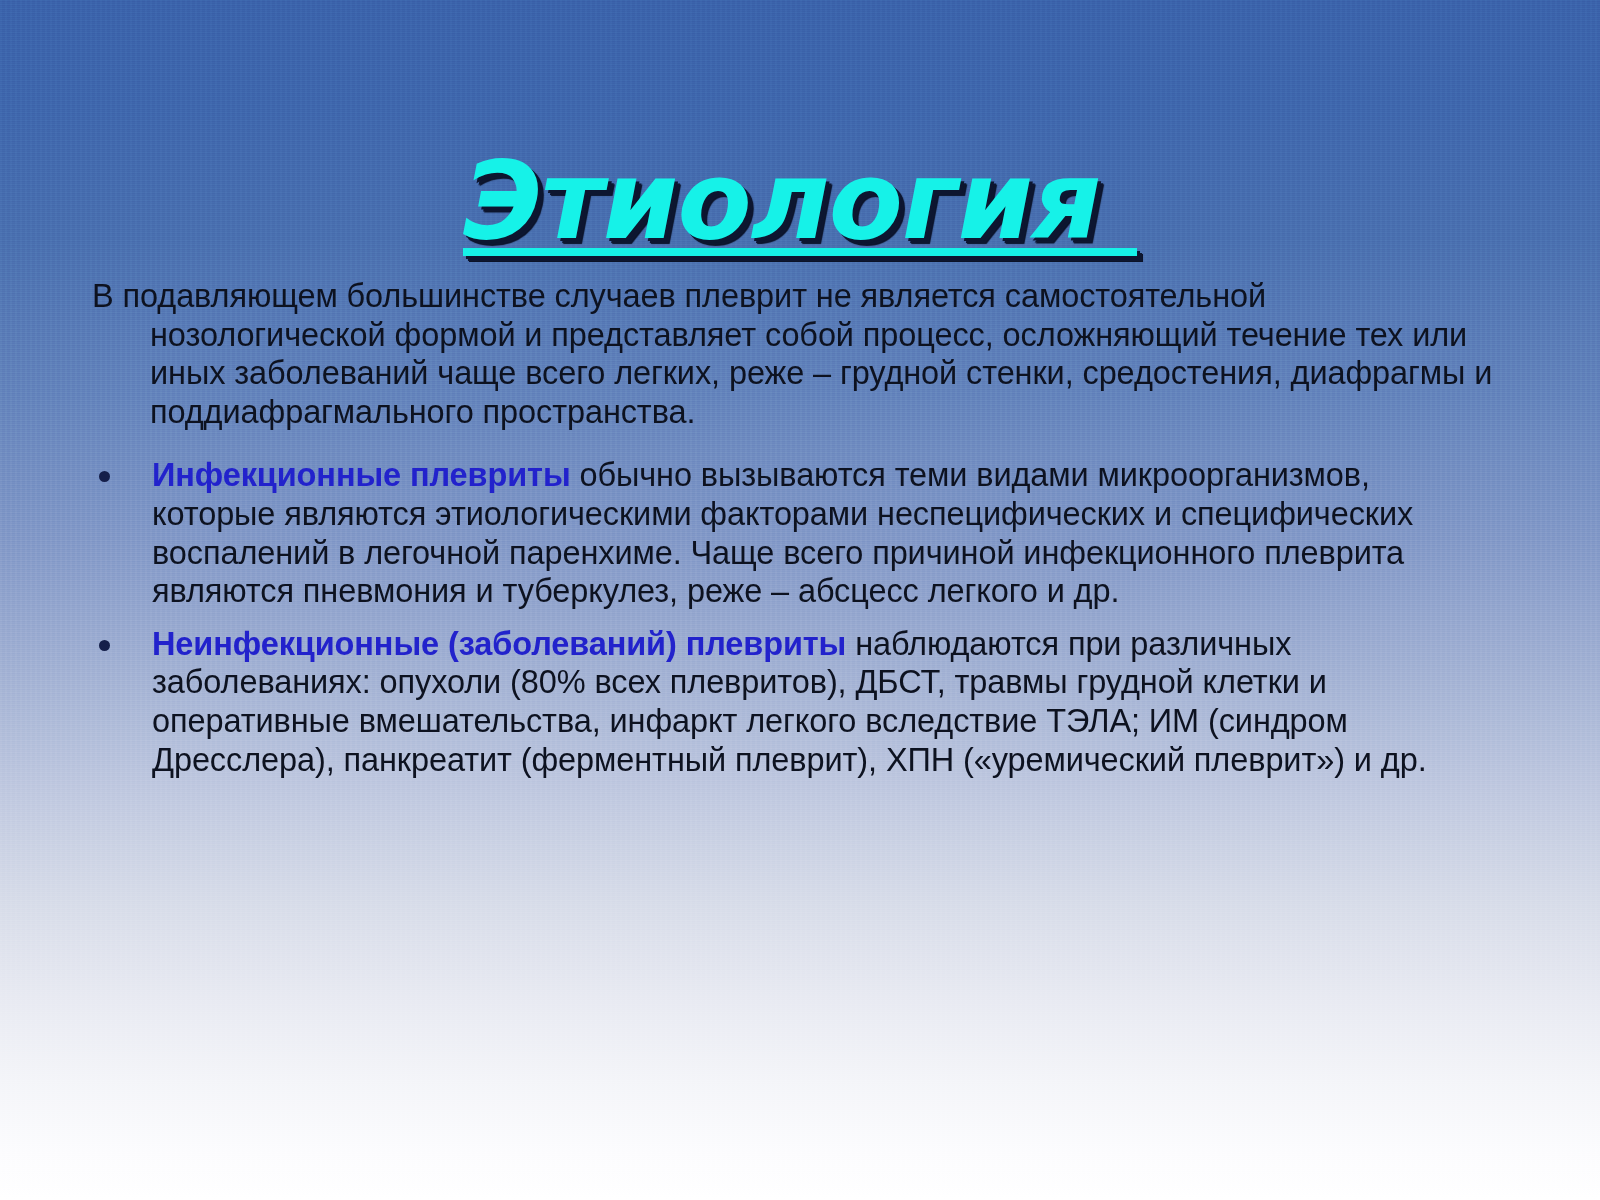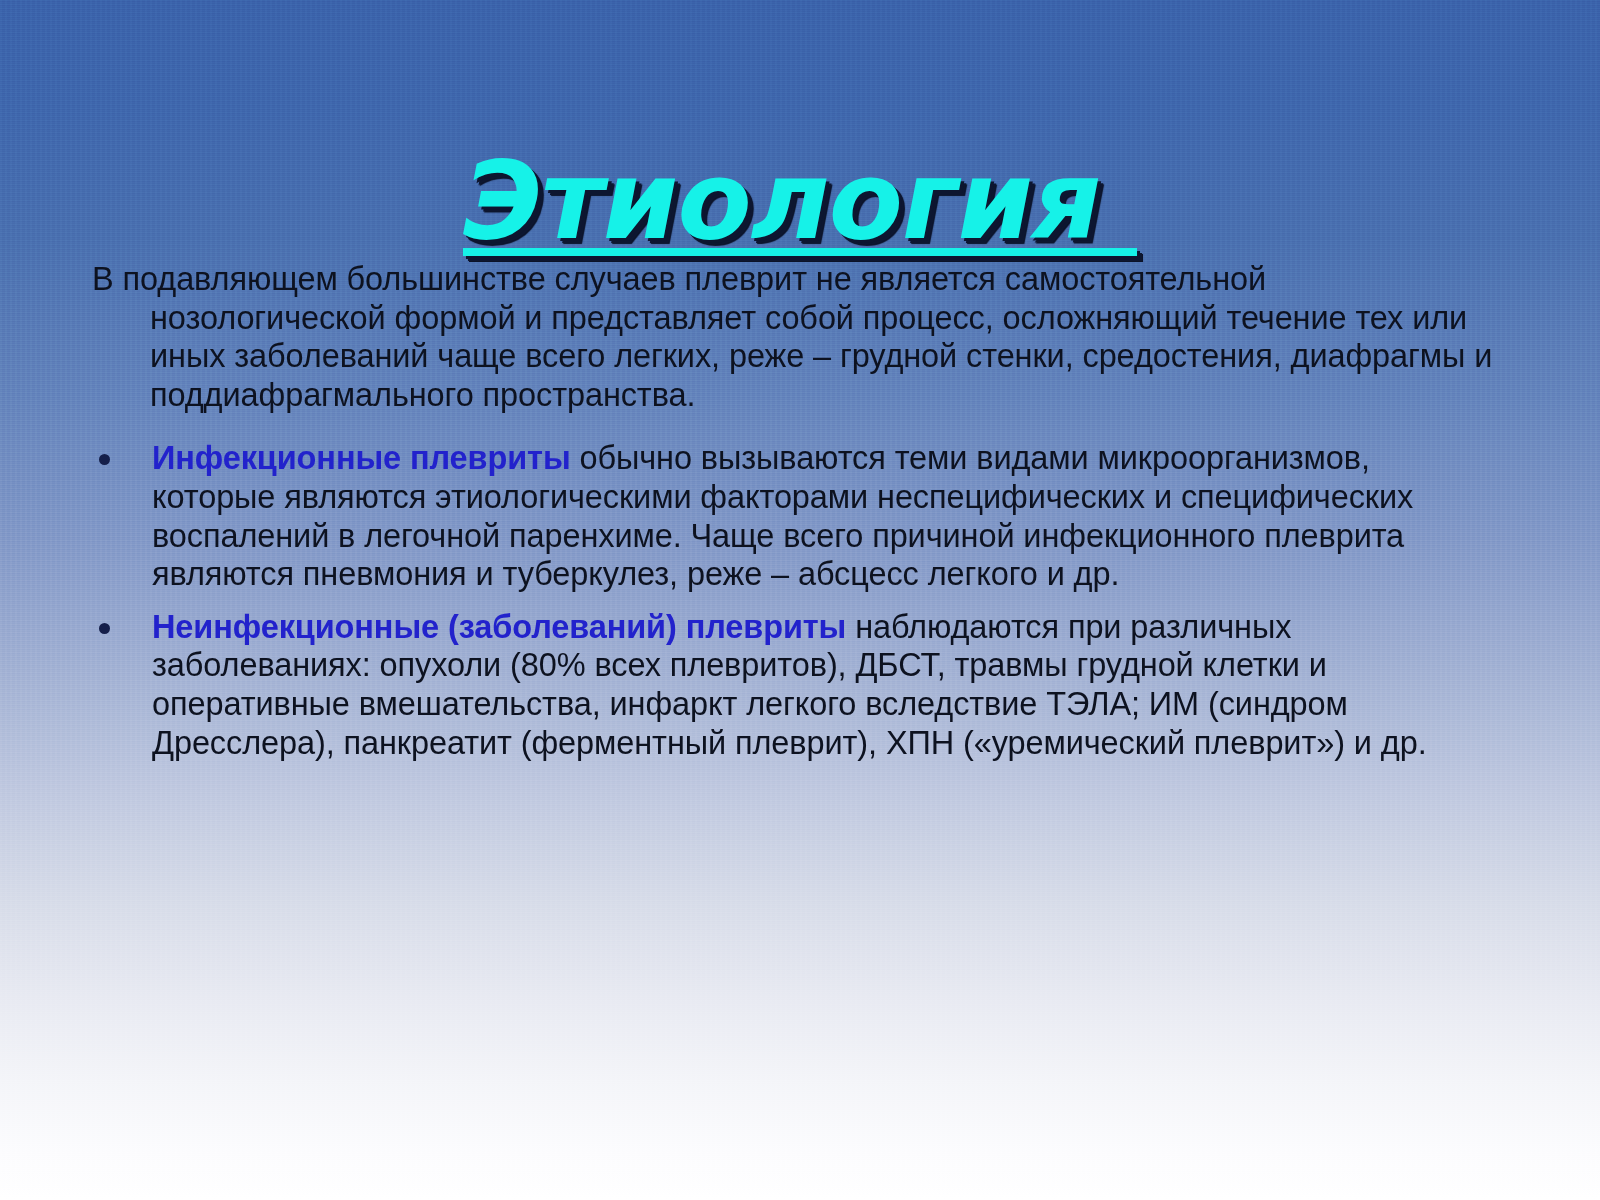--- a/index.html
+++ b/index.html
@@ -90,21 +90,21 @@
     white-space: pre;
     text-shadow:
        3px 3px 0 #0d1630,
        5px 5px 0 #0d1630,
        6px 6px 1px #0b1228;
   }
 
   
   .body {
     position: absolute;
-    top: 260px;
+    top: 277px;
     left: 92px;
     width: 1410px;
     z-index: 2;
     color: #0d1220;
     font-size: 32.5px;
     line-height: 38.6px;
   }
 
   .para {
     margin: 0 0 0 0;

